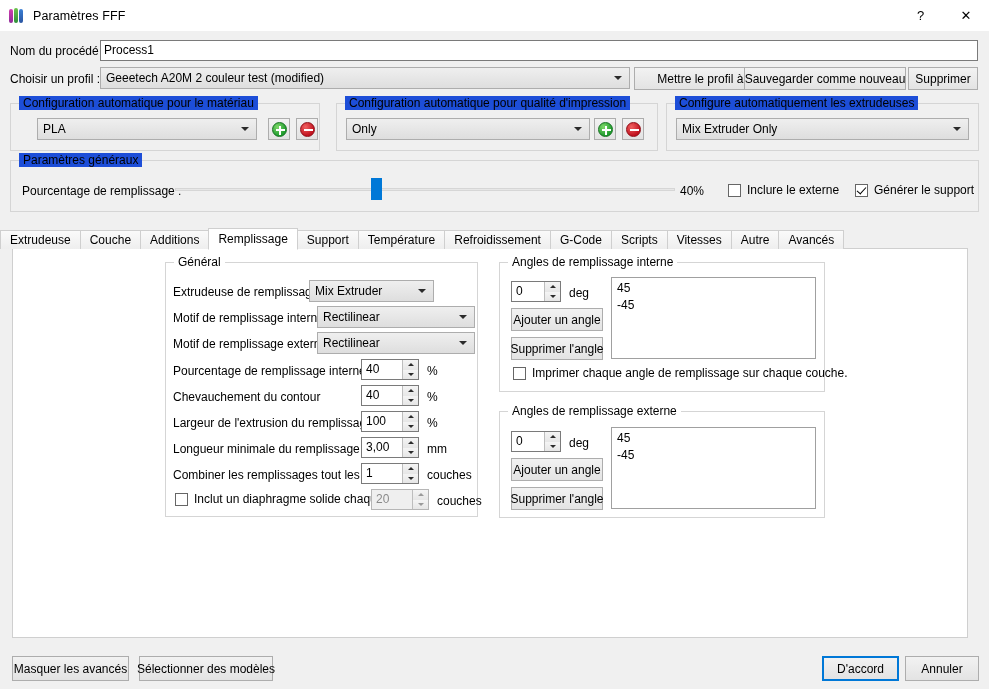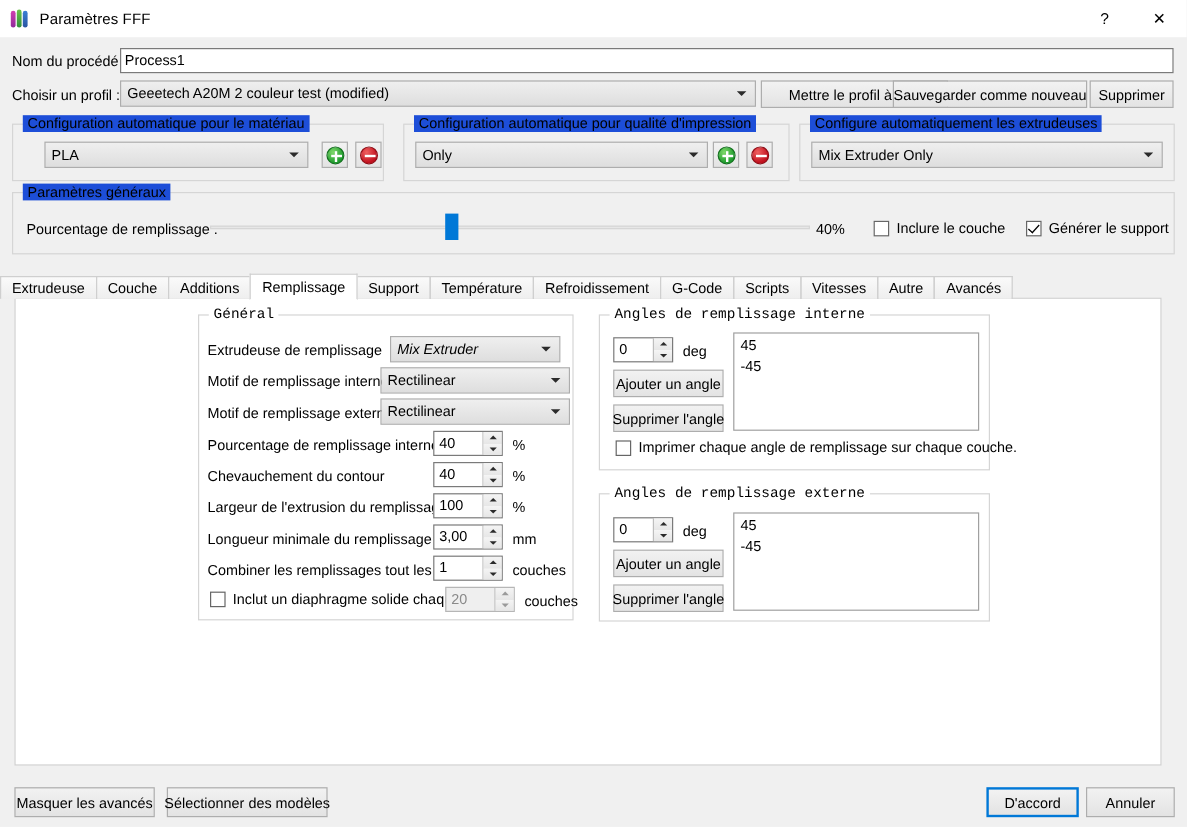--- a/index.html
+++ b/index.html
@@ -61,21 +61,21 @@
   }
   .btn.default { border: 2px solid #0078d7; background: linear-gradient(#f2f2f2,#e3e3e3); }
 
   .group {
     position: absolute; border: 1px solid #d5d5d5; background: transparent;
   }
   .group > .gtitle {
     position: absolute; top: -8px; left: 8px; background: #1d4ed8;
     padding: 0 4px; font-size: 12px; color: #000; white-space: nowrap;
   }
-  .group.onwhite > .gtitle { background: #ffffff; font-family: Liberation Mono, monospace; }
+  .group.onwhite > .gtitle { background: #ffffff; }
 
   
   .spin { position: relative; display: inline-block; }
   .spin .sfield {
     background: #fff; border: 1px solid #7a7a7a; height: 21px;
     font-size: 12px; line-height: 19px; padding: 0 20px 0 4px; color: #000;
   }
   .spin .sfield.disabled { background: #efefef; color: #8a8a8a; border-color: #b6b6b6; }
   .spin .sbtns {
     position: absolute; right: 1px; top: 1px; width: 16px; height: 19px;
@@ -225,21 +225,21 @@
     <div class="gtitle">Paramètres généraux</div>
   </div>
   <div class="lbl" style="position:absolute;left:22px;top:184px;">Pourcentage de remplissage :</div>
   <div class="slider" style="left:175px;top:178px;width:500px;height:22px;">
     <div class="track"></div>
     <div class="thumb" id="infill-thumb" style="left: 195.6px;"></div>
   </div>
   <div class="lbl" style="position:absolute;left:680px;top:184px;text-align:center;">40%</div>
   <div class="cb" style="position:absolute;left:728px;top:183px;">
     <span class="cbbox"></span>
-    <span>Inclure le couche</span>
+    <span>Inclure le externe</span>
   </div>
   <div class="cb" style="position:absolute;left:818px;top:183px;padding-left:37px;">
     <span class="cbbox checked"></span>
     <span>Générer le support</span>
   </div>
 
   <div class="tabstrip">
     <div class="tab">Extrudeuse</div>
     <div class="tab">Couche</div>
     <div class="tab">Additions</div>
@@ -254,21 +254,21 @@
     <div class="tab">Avancés</div>
   </div>
 
   <div class="tabpanel">
 
     <div class="group onwhite" style="left:152px;top:13px;width:313px;height:255px;">
       <div class="gtitle">Général</div>
     </div>
 
     <div class="lbl" style="position:absolute;left:160px;top:36px;">Extrudeuse de remplissage</div>
-    <div class="combo" style="position:absolute;left:312px;top:31px;width:142px;font-style:italic;">
+    <div class="combo" style="position:absolute;left:296px;top:31px;width:125px;">
       <span>Mix Extruder</span>
       <span class="arrow"></span>
     </div>
 
     <div class="lbl" style="position:absolute;left:160px;top:62px;">Motif de remplissage interne</div>
     <div class="combo" style="position:absolute;left:304px;top:57px;width:158px;">
       <span>Rectilinear</span>
       <span class="arrow"></span>
     </div>
 

